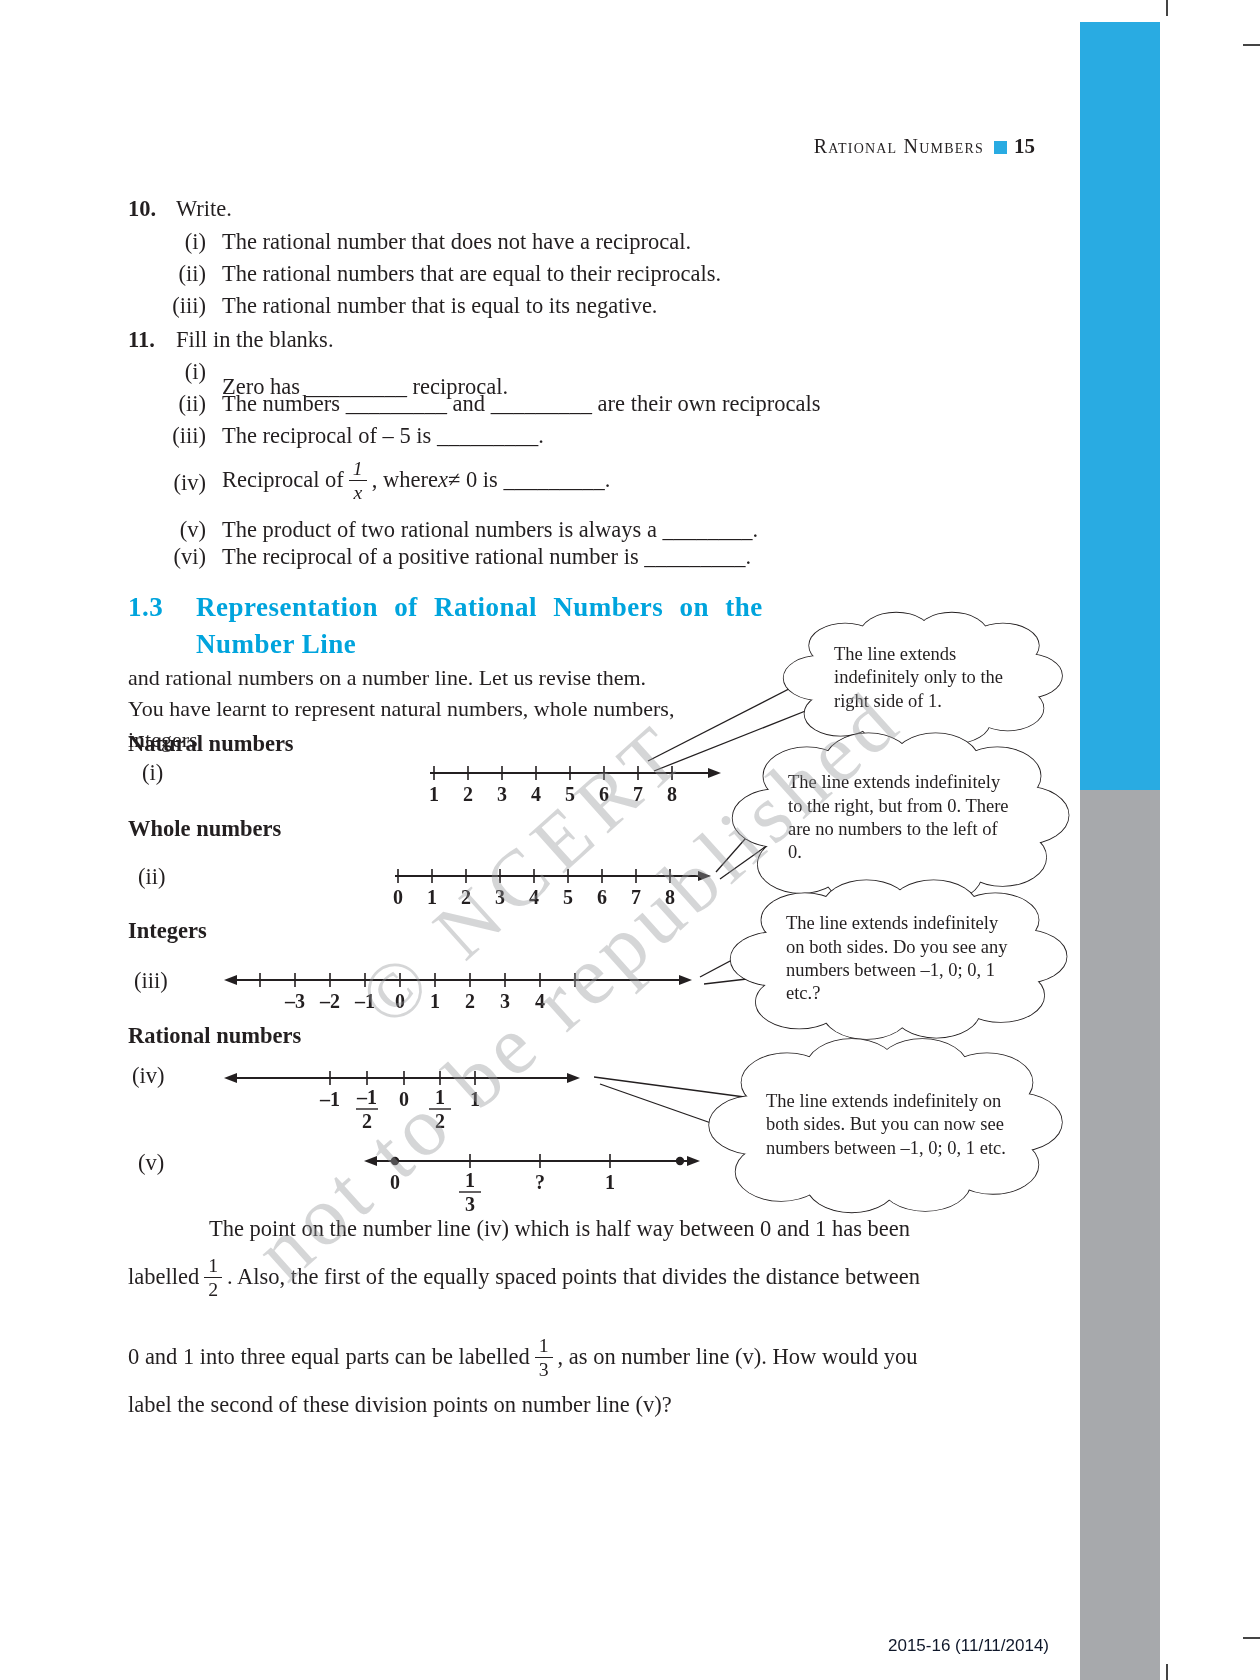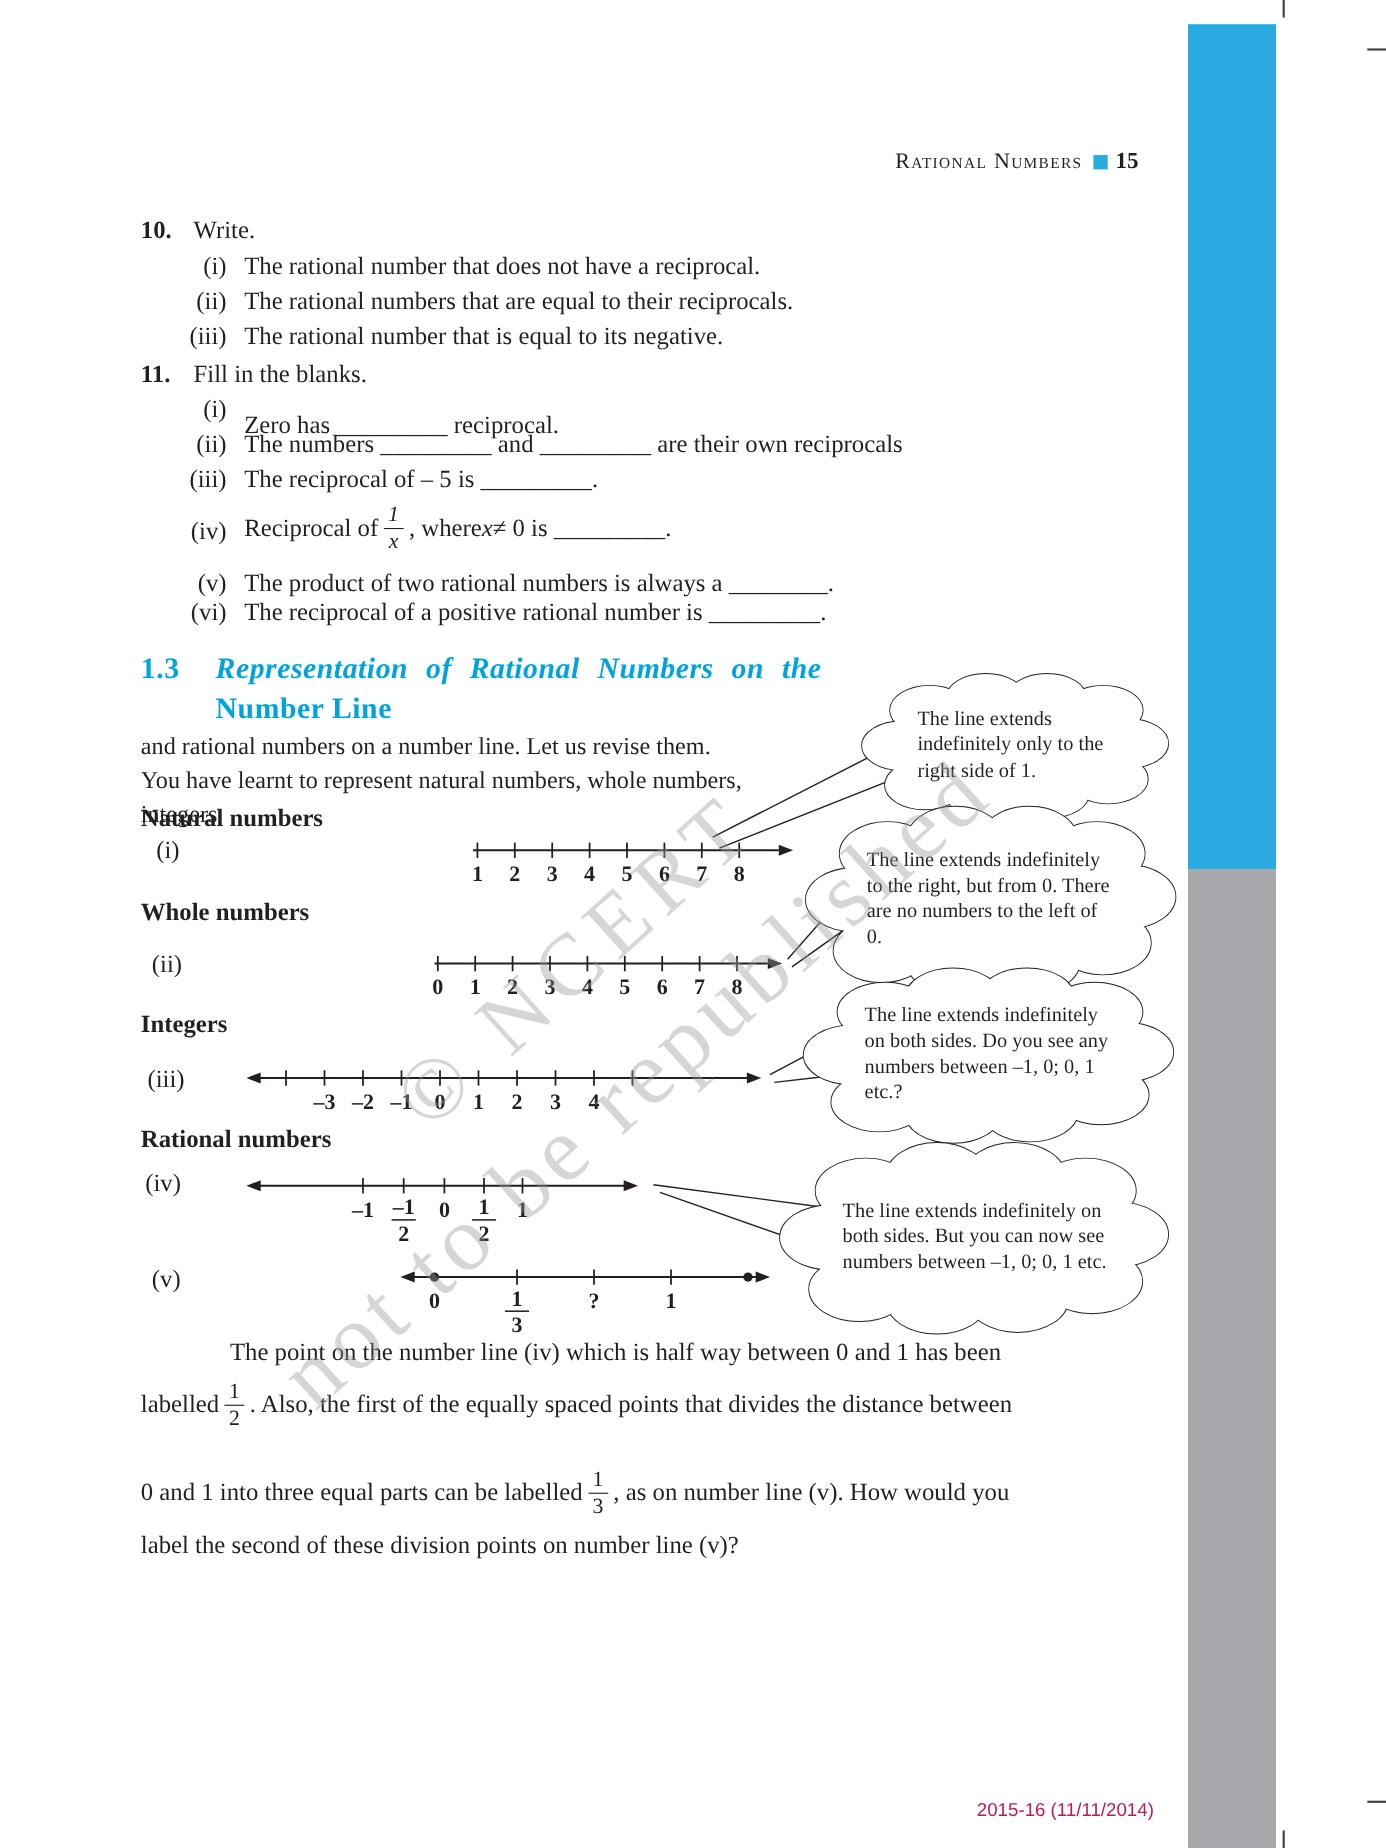--- a/index.html
+++ b/index.html
@@ -15,21 +15,21 @@
 
   
   .qnum{position:absolute;left:128px;font-weight:bold;font-size:22.5px;}
   .qtitle{position:absolute;left:176px;font-size:22.5px;}
   .ilabel{position:absolute;left:148px;width:58px;text-align:right;font-size:22.5px;}
   .itext{position:absolute;left:222px;font-size:22.5px;white-space:nowrap;}
   .itext-flex{position:absolute;left:222px;display:flex;align-items:center;height:62px;font-size:22.5px;white-space:nowrap;}
 
   
   .sec{font-weight:bold;font-size:27px;color:#00A4DD;letter-spacing:.5px;white-space:nowrap;}
-  .sec-sp{word-spacing:9px;font-style:italic;}
+  .sec-sp{word-spacing:9px;}
 
   .blk{display:block;font-size:22px;line-height:31px;}
 
   .fig-h{position:absolute;font-weight:bold;font-size:22.5px;white-space:nowrap;}
   .fig-l{position:absolute;font-size:22.5px;}
 
   .numberline{position:absolute;}
 
   .cloud{position:absolute;z-index:3;}
   .cloud svg{position:absolute;left:0;top:0;}
@@ -41,21 +41,21 @@
   .frac{display:inline-flex;flex-direction:column;align-items:center;font-size:.88em;line-height:1.12;margin:0 5px;vertical-align:middle;}
   .frac .num{border-bottom:1.6px solid #231f20;padding:0 4px;}
   .frac .den{padding:0 2px;}
 
   .close-line{position:absolute;font-size:22.5px;white-space:nowrap;}
   .close-flex{position:absolute;display:flex;align-items:center;height:62px;font-size:22.5px;white-space:nowrap;}
 
   .wm{font-size:80px;color:rgba(150,152,156,.40);transform:rotate(-42deg);transform-origin:0 50%;
       letter-spacing:6px;white-space:nowrap;z-index:6;pointer-events:none;}
 
-  .footer{font-family:"Liberation Sans",sans-serif;font-size:17px;color:#be185d;}
+  .footer{font-family:"Liberation Sans",sans-serif;font-size:17px;color:#0f172a;}
 
   .crop{position:absolute;background:#444;}
 </style>
 </head>
 <body>
 
 <div class="page">
 
   <div class="abs" style="left:1080px;top:22px;width:80px;height:768px;background:#29ABE2;"></div>
   <div class="abs" style="left:1080px;top:790px;width:80px;height:890px;background:#A7A9AC;"></div>

